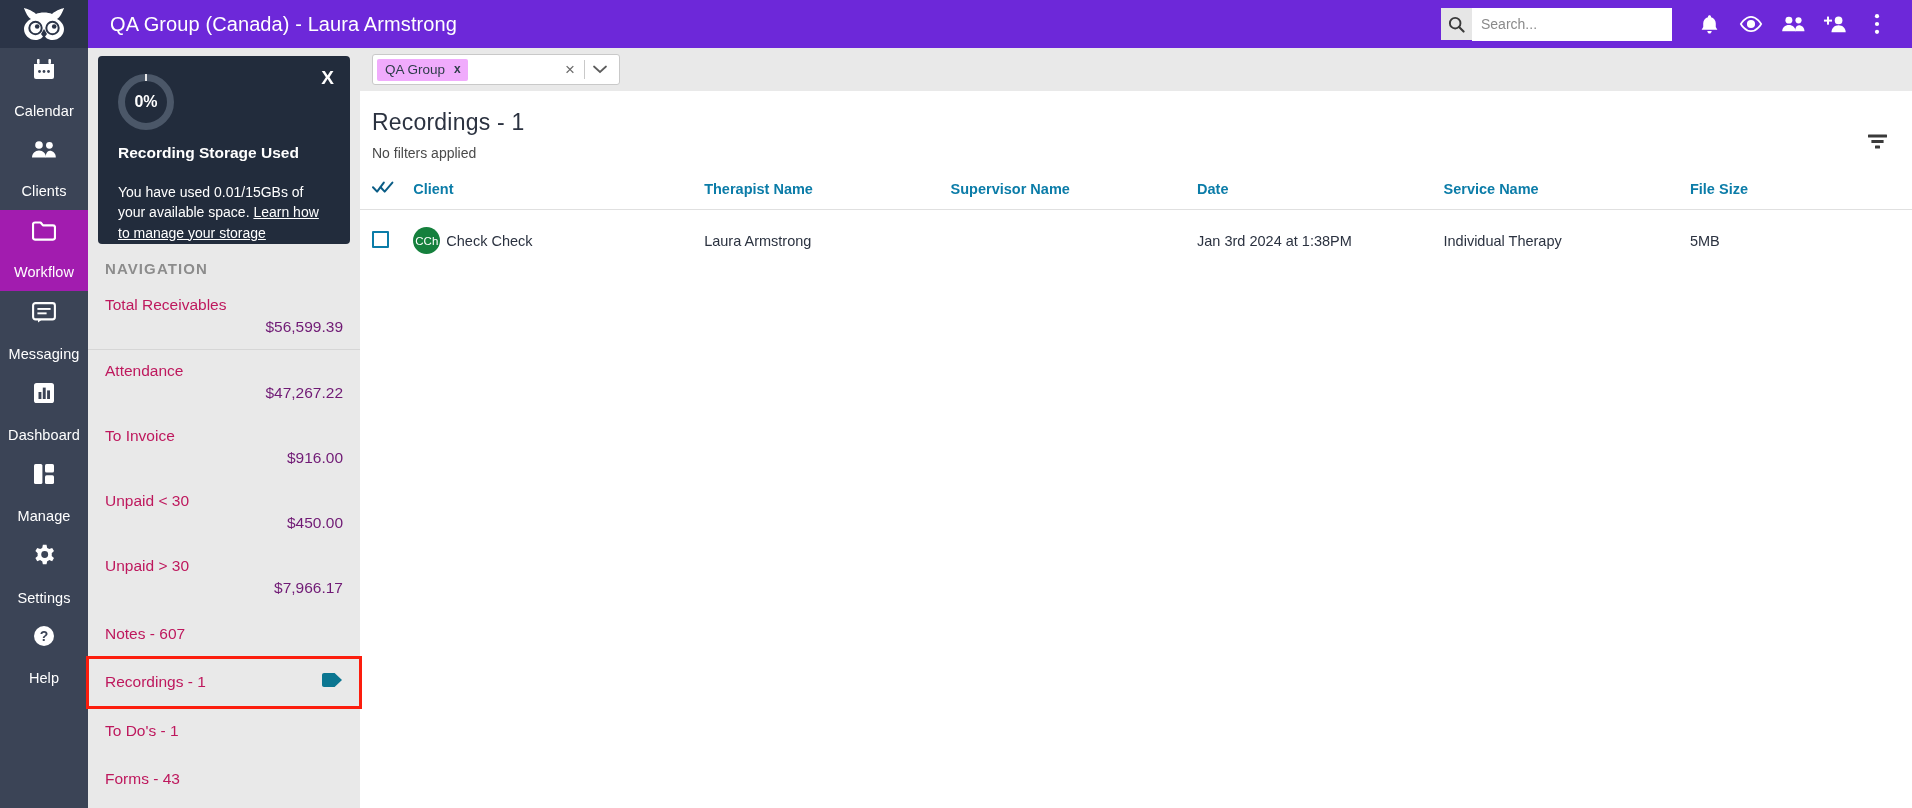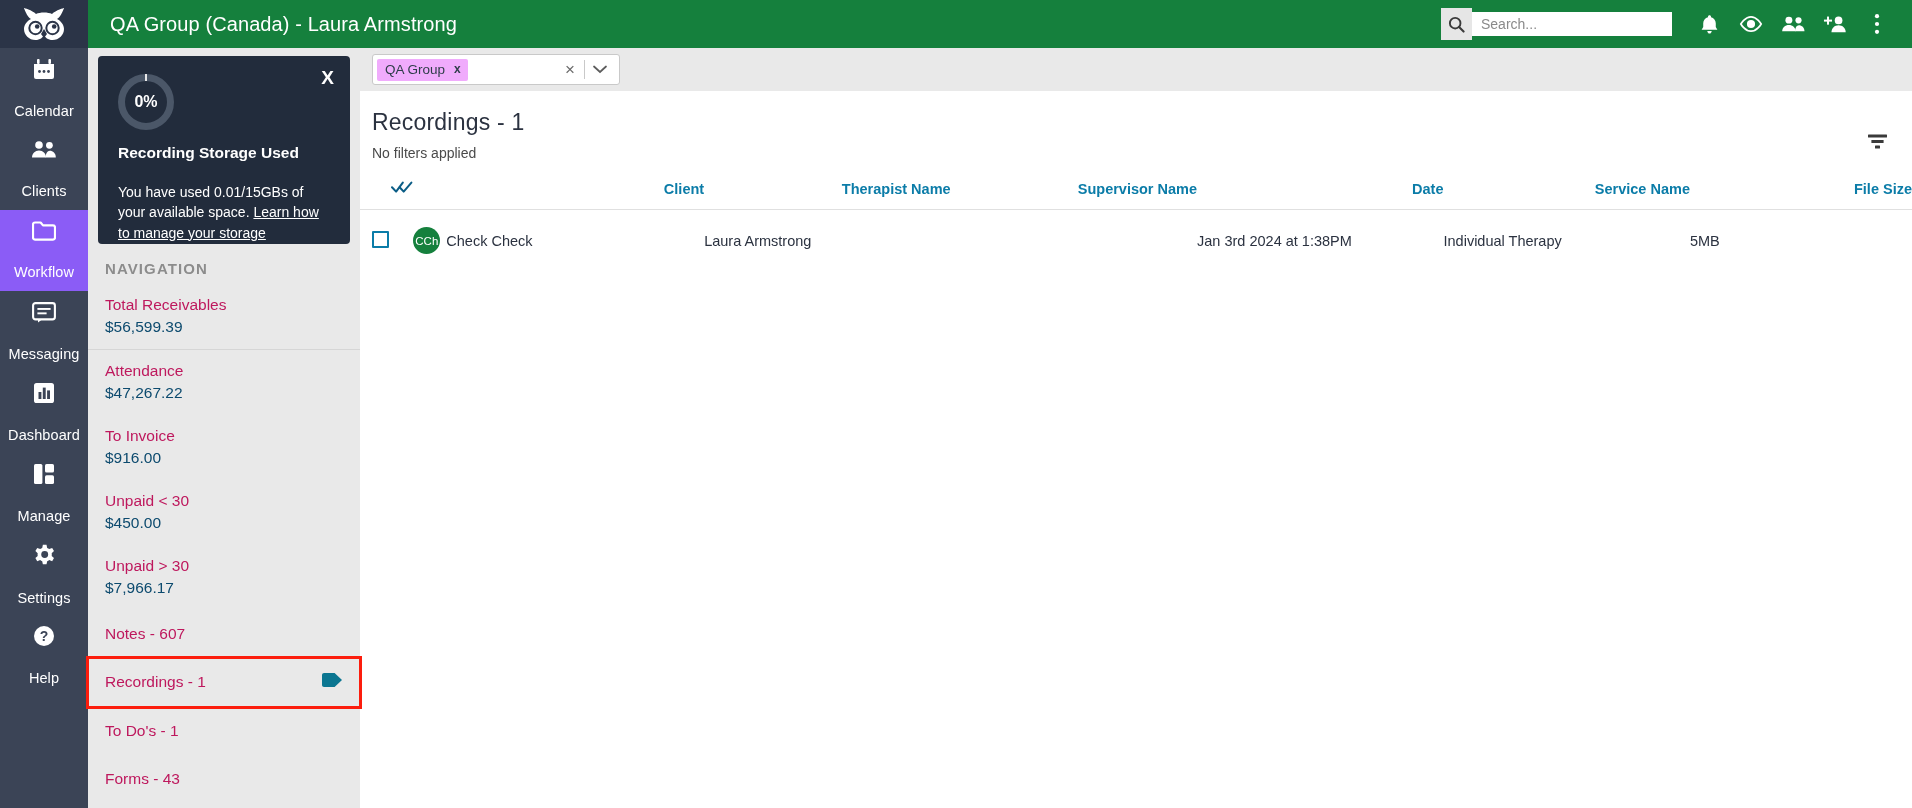--- a/index.html
+++ b/index.html
@@ -6,62 +6,62 @@
   html, body {
     width: 1912px; height: 808px;
     font-family: "Liberation Sans", sans-serif;
     background: #ffffff;
     overflow: hidden;
   }
 
   
   .topbar {
     position: absolute; top: 0; left: 0; width: 1912px; height: 48px;
-    background: #15803d; display: flex; align-items: center;
+    background: #6d28d9; display: flex; align-items: center;
   }
   .logo-box {
     width: 88px; height: 48px; background: #2b3447;
     display: flex; align-items: center; justify-content: center; flex: none;
   }
   .topbar-title {
     color: #ffffff; font-size: 20px; font-weight: 500;
     margin-left: 22px; white-space: nowrap; letter-spacing: .1px;
   }
   .topbar-right {
     margin-left: auto; display: flex; align-items: center; height: 48px;
     padding-right: 14px; gap: 0;
   }
   .search-wrap { display: flex; align-items: center; height: 32px; margin-right: 16px; }
   .search-btn {
     width: 31px; height: 32px; background: #e6e6e6;
     display: flex; align-items: center; justify-content: center;
     border: none; cursor: pointer;
   }
   .search-input {
-    width: 200px; height: 24px; border: none; outline: none;
+    width: 200px; height: 33px; border: none; outline: none;
     background: #ffffff; font-size: 14px; color: #333;
     padding: 0 9px; font-family: "Liberation Sans", sans-serif;
   }
   .search-input::placeholder { color: #8a8a8a; }
   .hdr-icon {
     width: 42px; height: 48px; display: flex; align-items: center;
     justify-content: center; cursor: pointer;
   }
 
   
   .rail {
     position: absolute; top: 48px; left: 0; width: 88px; height: 760px;
     background: #3b4456;
   }
   .rail-item {
     height: 81px; display: flex; flex-direction: column;
     align-items: center; justify-content: center; gap: 24px;
     cursor: pointer; color: #ffffff;
   }
-  .rail-item.active { background: #8b5cf6; }
+  .rail-item.active { background: #a21caf; }
   .rail-label { font-size: 14.5px; line-height: 1; letter-spacing: .1px; }
 
   
   .panel {
     position: absolute; top: 48px; left: 88px; width: 272px; height: 760px;
     background: #e9e9e9;
   }
   .storage-card {
     position: absolute; top: 8px; left: 10px; width: 252px; height: 188px;
     background: #222c3c; border-radius: 4px; color: #ffffff; padding: 18px 20px 0 20px;
@@ -88,21 +88,21 @@
   .nav-section-title {
     position: absolute; top: 212px; left: 17px;
     font-size: 15px; letter-spacing: 1.1px; color: #8c8c8c; font-weight: 600;
   }
   .nav-list { position: absolute; top: 236px; left: 0; width: 272px; }
   .nav-item {
     padding: 10px 17px 10px 17px; cursor: pointer; position: relative;
   }
   .nav-item.divided { border-top: 1px solid #d6d6d6; }
   .nav-item-label { font-size: 15.5px; color: #be185d; line-height: 1.45; }
-  .nav-item-value { font-size: 15.5px; color: #0c4a6e; line-height: 1.45; }
+  .nav-item-value { font-size: 15.5px; color: #701a75; line-height: 1.45; text-align: right; }
   .nav-item.simple { padding: 13px 17px; display: flex; align-items: center; }
   .nav-item.highlighted {
     outline: 3px solid #fc1d0d; outline-offset: -1px; z-index: 3;
   }
   .tag-icon { margin-left: auto; }
 
   
   .main {
     position: absolute; top: 48px; left: 360px;
     width: 1552px; height: 760px; background: #ffffff;
@@ -131,21 +131,21 @@
   .content-head { position: relative; padding: 18px 0 0 12px; }
   .page-title { font-size: 23px; color: #2b3240; font-weight: 400; letter-spacing: .2px; }
   .page-sub { font-size: 14px; color: #4a4a4a; margin-top: 9px; }
   .filter-btn {
     position: absolute; top: 37px; right: 22px; cursor: pointer;
     width: 26px; height: 26px; display: flex; align-items: center; justify-content: center;
   }
 
   table.grid { width: 1552px; border-collapse: collapse; margin-top: 19px; table-layout: fixed; }
   table.grid th {
-    text-align: right; font-size: 14.5px; color: #0b7ca8; font-weight: 700;
+    text-align: left; font-size: 14.5px; color: #0b7ca8; font-weight: 700;
     padding: 0 0 12px 0; border-bottom: 1px solid #e0e0e0;
   }
   table.grid td {
     font-size: 14.5px; color: #2b3240; padding: 17px 0; vertical-align: middle;
   }
   .col-check { width: 48px; padding-left: 12px !important; }
   .col-client { width: 262px; }
   .col-therapist { width: 222px; }
   .col-supervisor { width: 222px; }
   .col-date { width: 222px; }

